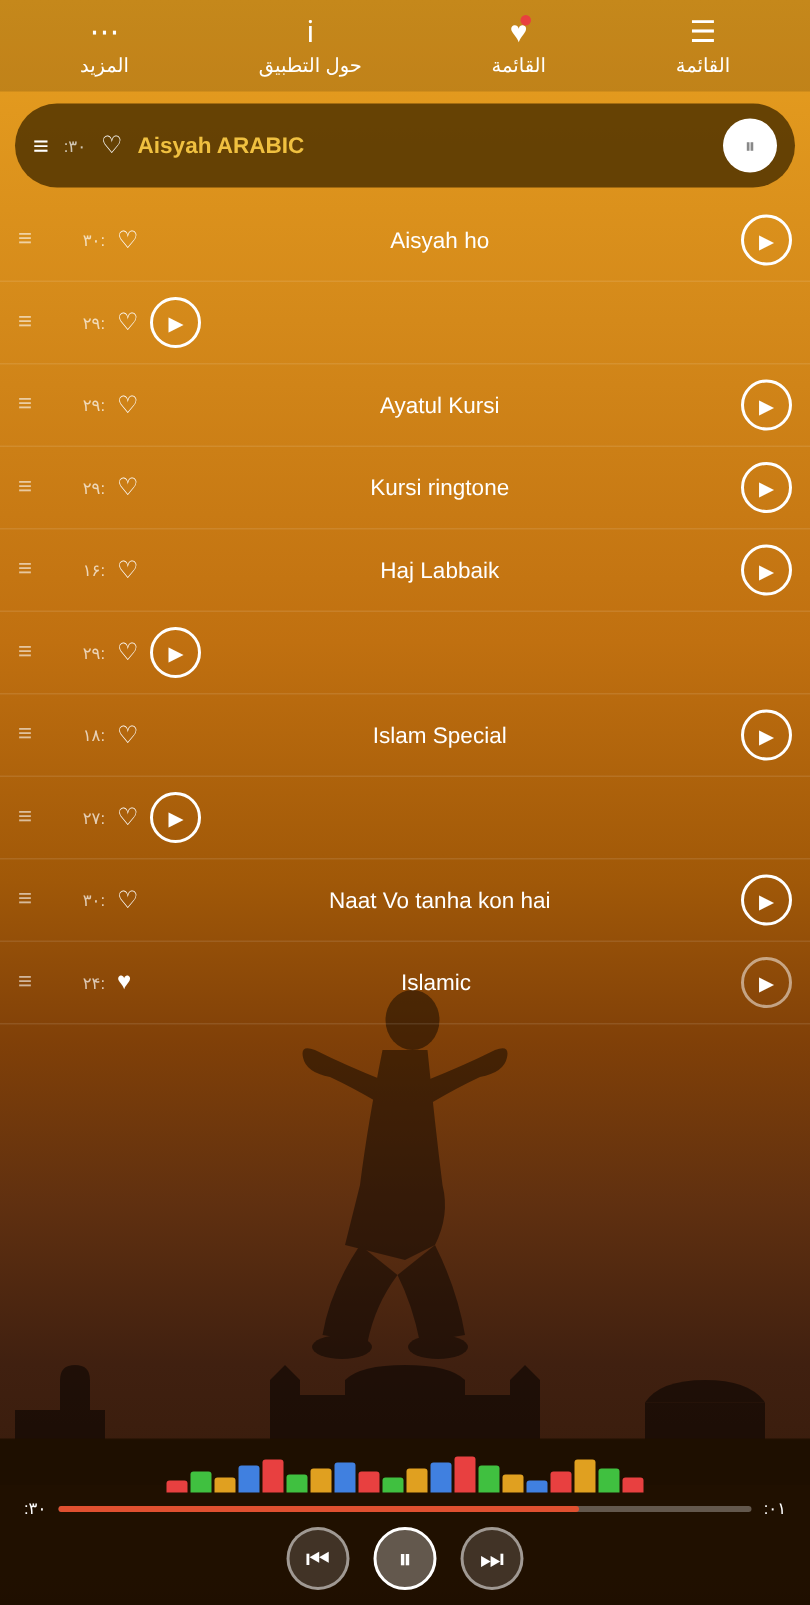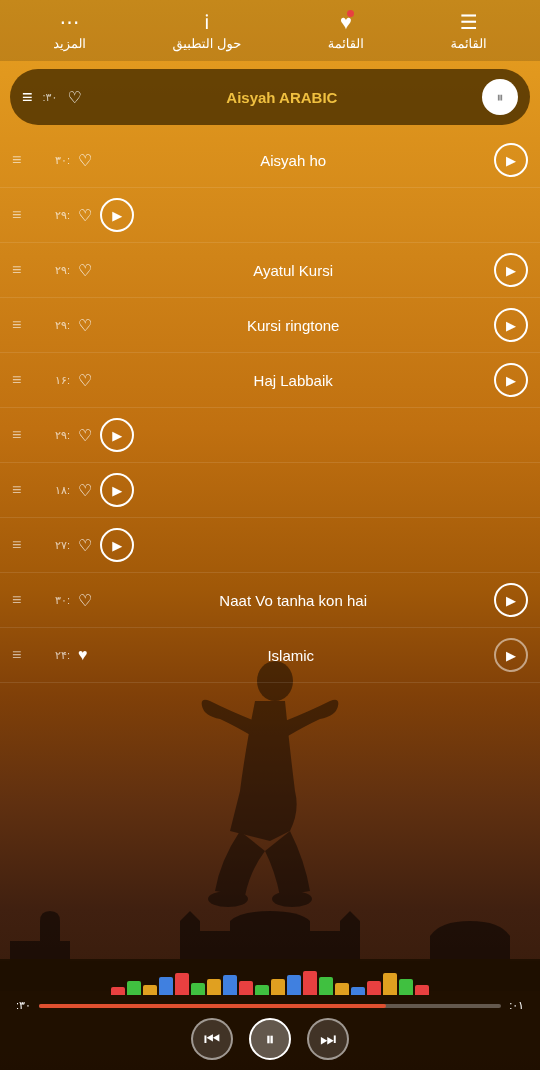--- a/index.html
+++ b/index.html
@@ -100,21 +100,20 @@
       color: white;
       font-size: 16px;
       flex-shrink: 0;
     }
 
     .now-playing .title {
       flex: 1;
       color: #f0c040;
       font-size: 15px;
       font-weight: bold;
-      text-align: center;
     }
 
     .now-playing .pause-btn {
       width: 36px;
       height: 36px;
       border-radius: 50%;
       background: white;
       display: flex;
       align-items: center;
       justify-content: center;
@@ -387,20 +386,21 @@
     <span class="menu-lines">≡</span>
     <span class="duration">:۲۹</span>
     <span class="heart">♡</span>
     <div class="play-btn">▶</div>
   </div>
 
   <div class="song-item">
     <span class="menu-lines">≡</span>
     <span class="duration">:۱۸</span>
     <span class="heart">♡</span>
+    <span class="title">Islam Special</span>
     <div class="play-btn">▶</div>
   </div>
 
   <div class="song-item">
     <span class="menu-lines">≡</span>
     <span class="duration">:۲۷</span>
     <span class="heart">♡</span>
     <div class="play-btn">▶</div>
   </div>
 

